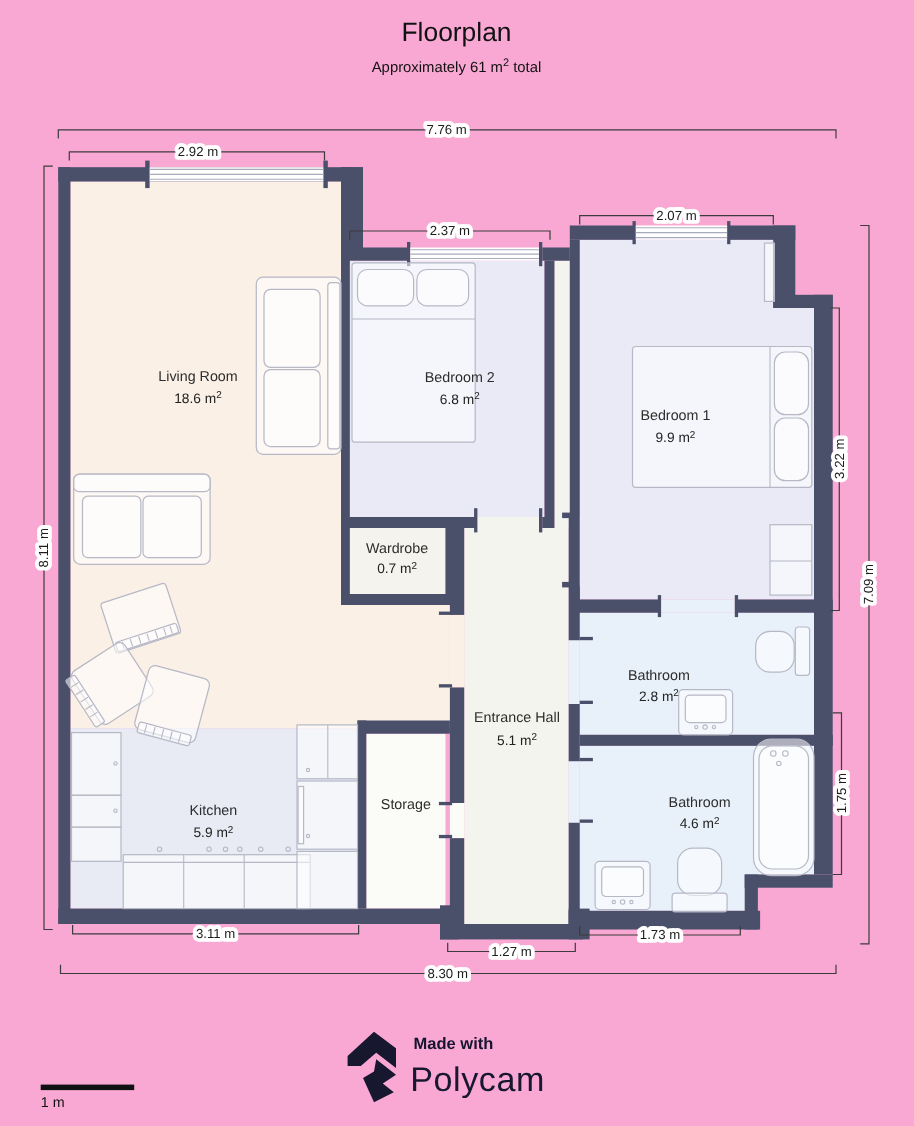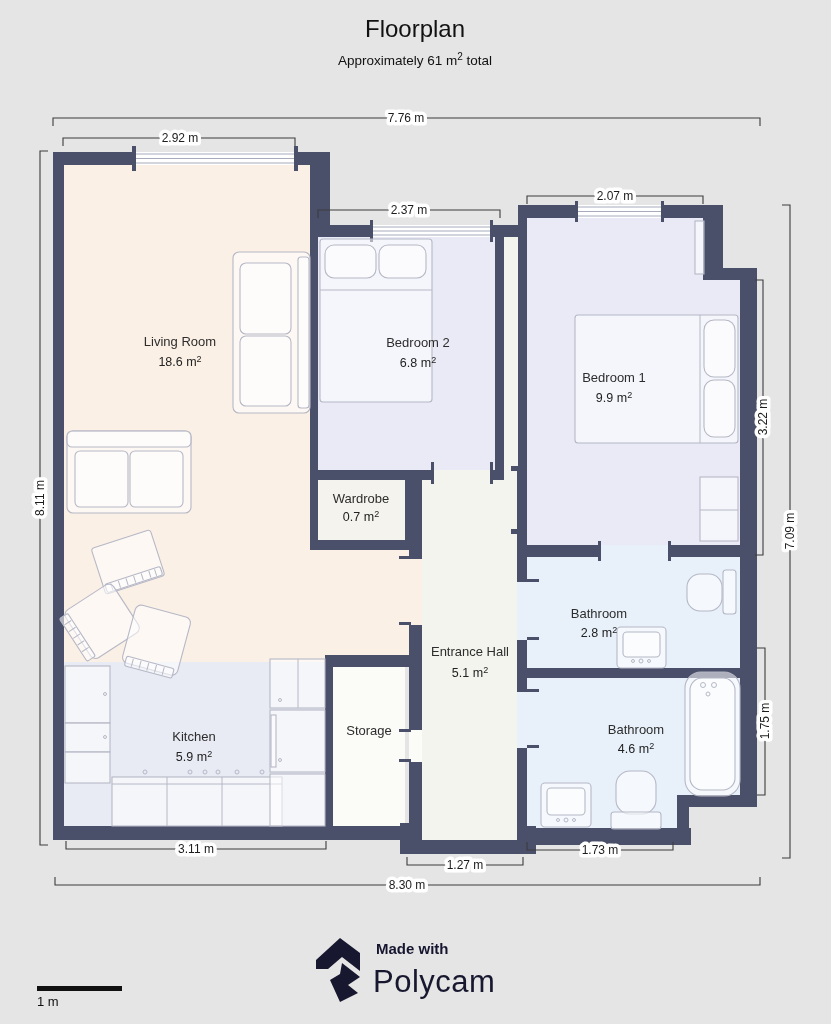--- a/index.html
+++ b/index.html
@@ -1,16 +1,16 @@
 <!DOCTYPE html>
 <html style="--wall: #4a4f6a; --living: #faf0e6; --bedroom: #e9eaf6; --bath: #e8f1fa; --kitchen: #e8eaf4; --hall: #f4f4ef; --wardrobe: #f4f3ee; --storage: #fbfbf8; --furn: #b6b8c6; --window: #a7abbd; --dimline: #3c3c3c; --ink: #111111; --logo: #17172f;"><head>
 <meta charset="utf-8">
 <style>
   html,body{margin:0;padding:0;background:#fff;}
-  .page{width:831px;height:1024px;background:#e5e5e5;position:relative;overflow:hidden;
+  .page{width:831px;height:1024px;background:#f9a8d4;position:relative;overflow:hidden;
         font-family:"Liberation Sans", sans-serif;}
   svg{display:block;}
   svg text{font-family:"Liberation Sans", sans-serif;}
   .title{font-size:24px;fill:var(--ink);text-anchor:middle;}
   .subtitle{font-size:13.5px;fill:var(--ink);text-anchor:middle;}
   .sub-sup{font-size:10px;}
   .wall rect{fill:var(--wall);}
   .f-living{fill:var(--living);} .f-bedroom{fill:var(--bedroom);}
   .f-bath{fill:var(--bath);} .f-kitchen{fill:var(--kitchen);}
   .f-hall{fill:var(--hall);} .f-wardrobe{fill:var(--wardrobe);}

